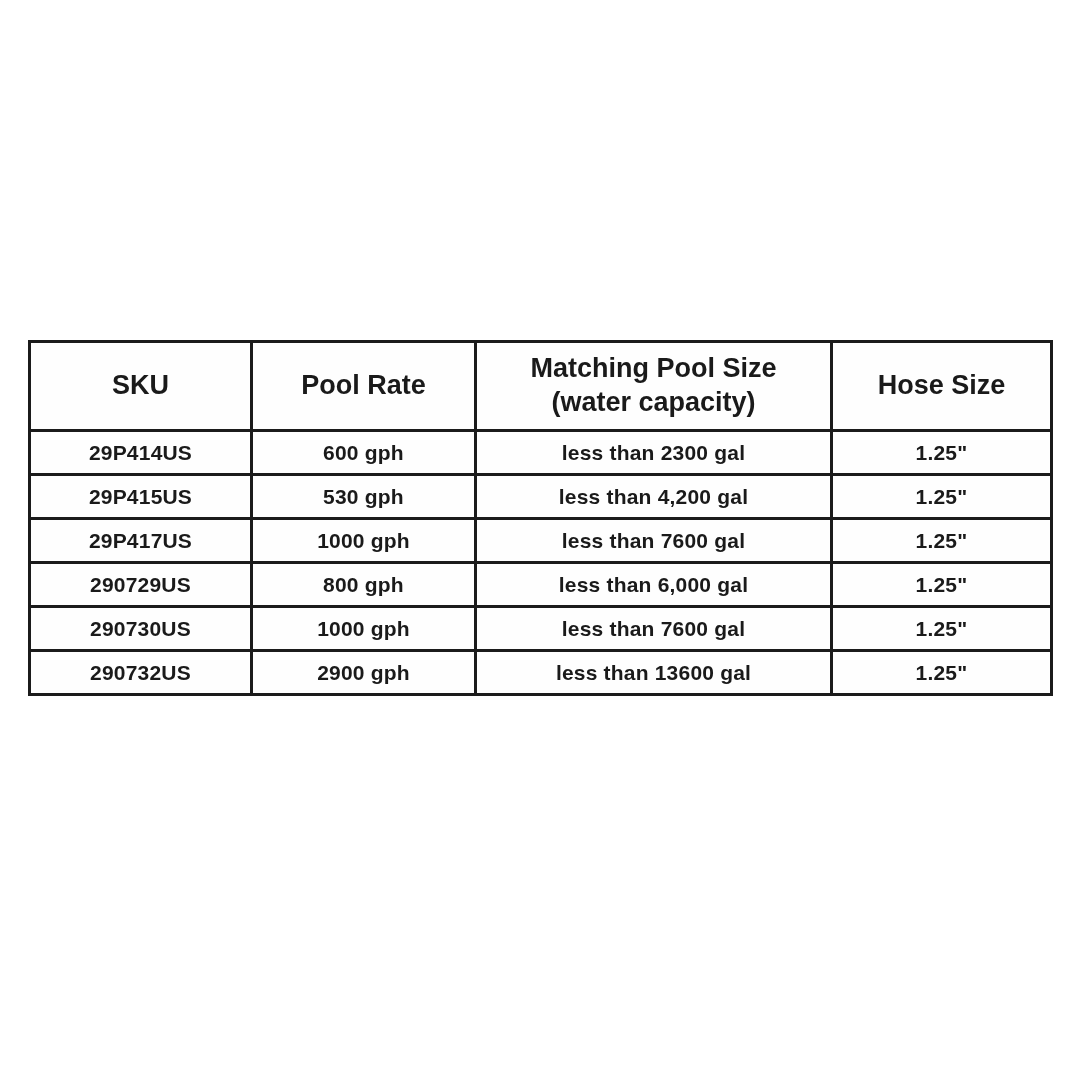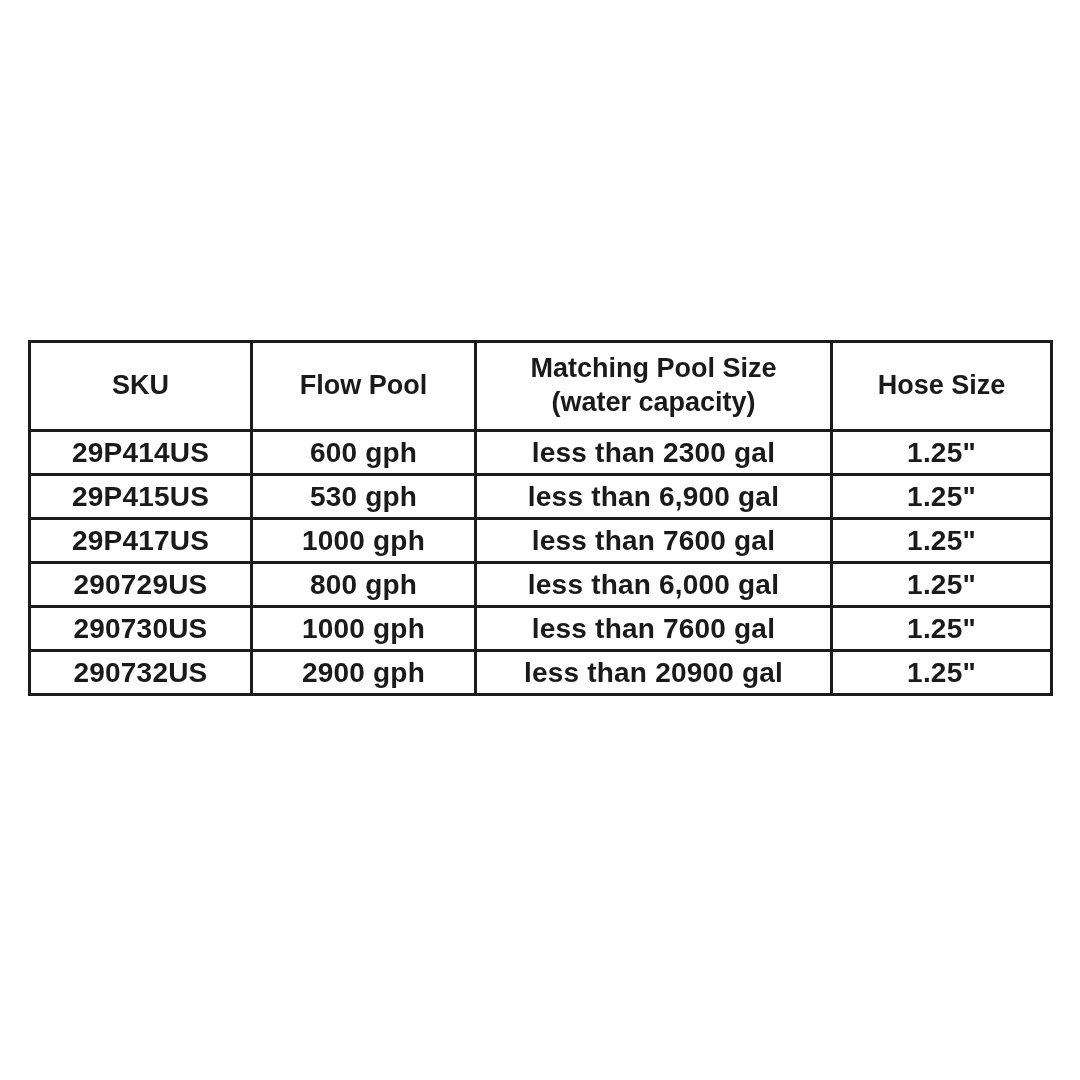--- a/index.html
+++ b/index.html
@@ -44,57 +44,57 @@
   }
   table.spec-table th {
     height: 86px;
     font-size: 27px;
     font-weight: bold;
     line-height: 1.25;
     white-space: pre-line;
   }
   table.spec-table td {
     height: 41px;
-    font-size: 28px;
+    font-size: 21px;
     font-weight: bold;
     letter-spacing: 0.2px;
   }
 </style>
 </head>
 <body>
 
 <div class="canvas">
   <div class="spec-table-wrap">
     <table class="spec-table">
       <colgroup>
         <col class="c-sku">
           <col class="c-flow">
           <col class="c-pool">
           <col class="c-hose">
       </colgroup>
       <thead>
         <tr>
           <th>SKU</th>
-          <th>Flow Pool</th>
+          <th>Pool Rate</th>
           <th>Matching Pool Size
 (water capacity)</th>
           <th>Hose Size</th>
         </tr>
       </thead>
       <tbody>
         <tr>
           <td>29P414US</td>
           <td>600 gph</td>
           <td>less than 2300 gal</td>
           <td>1.25"</td>
         </tr>
         <tr>
           <td>29P415US</td>
           <td>530 gph</td>
-          <td>less than 6,900 gal</td>
+          <td>less than 4,200 gal</td>
           <td>1.25"</td>
         </tr>
         <tr>
           <td>29P417US</td>
           <td>1000 gph</td>
           <td>less than 7600 gal</td>
           <td>1.25"</td>
         </tr>
         <tr>
           <td>290729US</td>
@@ -104,19 +104,19 @@
         </tr>
         <tr>
           <td>290730US</td>
           <td>1000 gph</td>
           <td>less than 7600 gal</td>
           <td>1.25"</td>
         </tr>
         <tr>
           <td>290732US</td>
           <td>2900 gph</td>
-          <td>less than 20900 gal</td>
+          <td>less than 13600 gal</td>
           <td>1.25"</td>
         </tr>
       </tbody>
     </table>
   </div>
 </div>
 
 </body></html>

